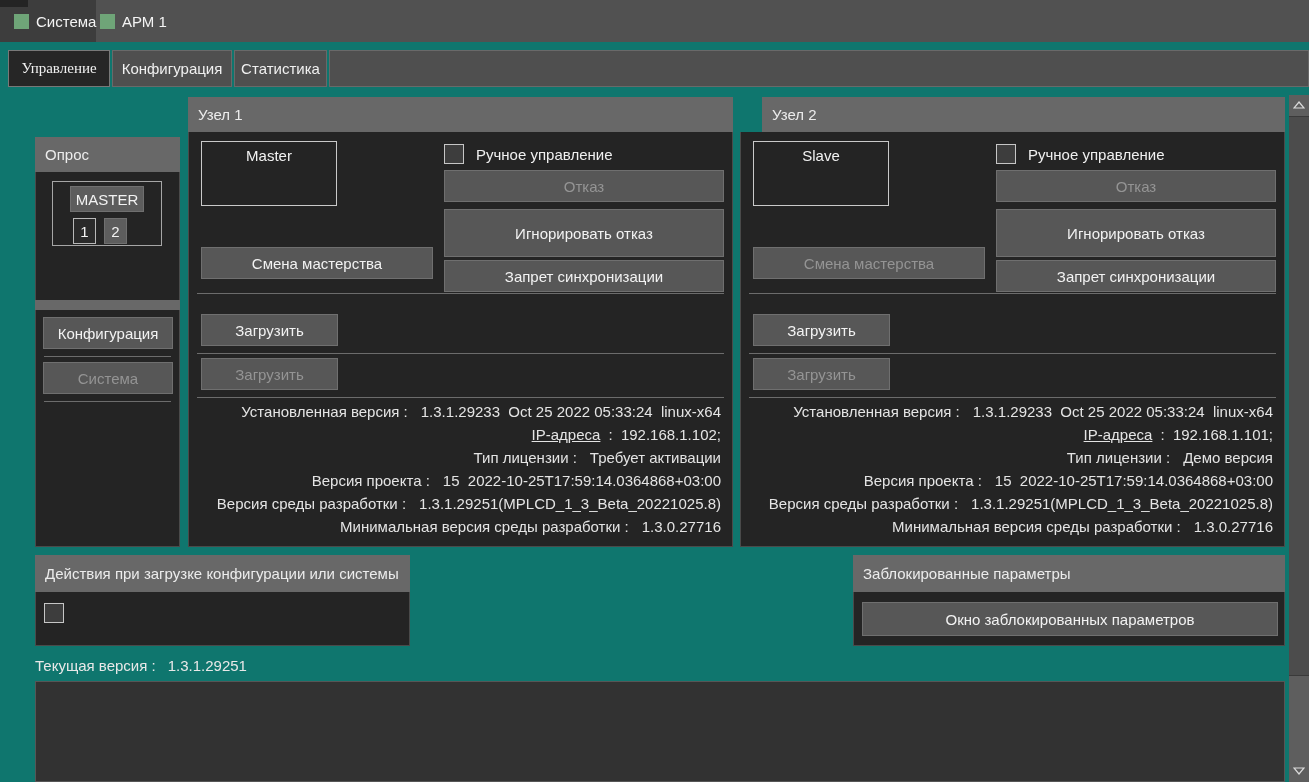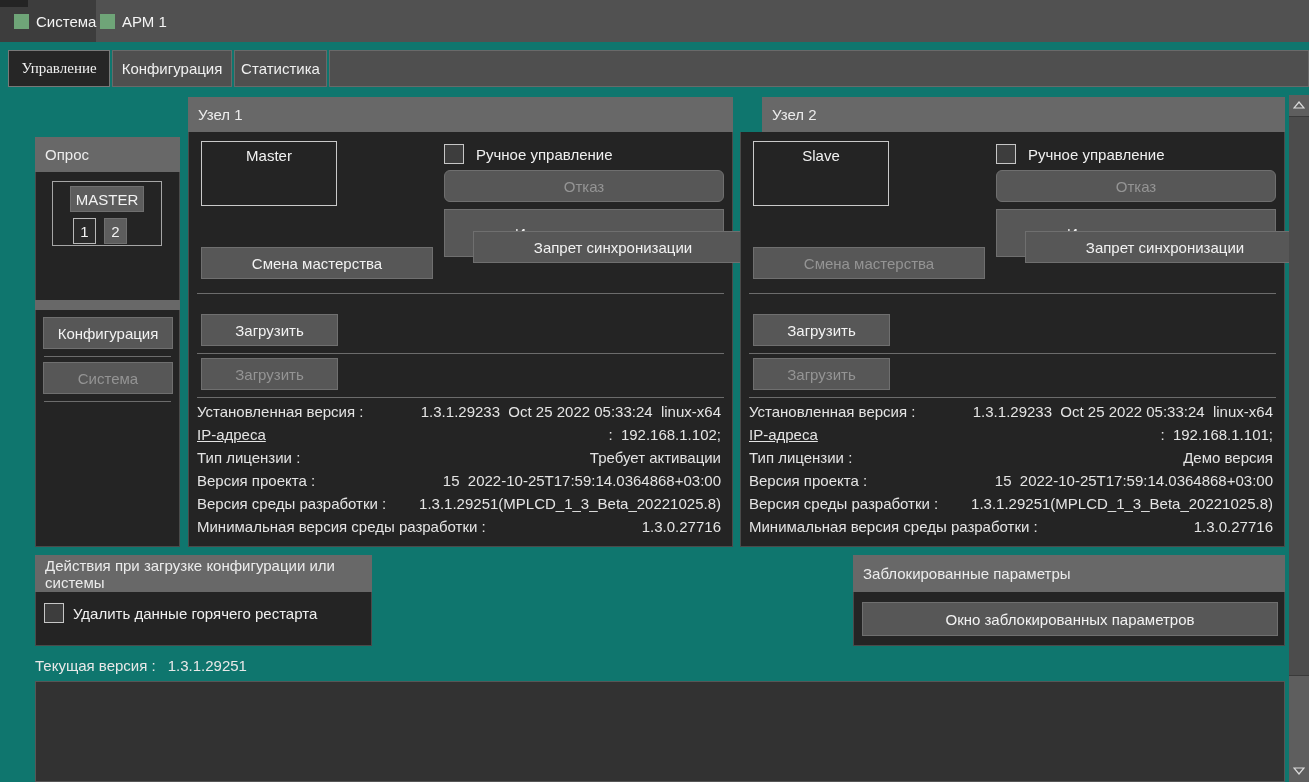--- a/index.html
+++ b/index.html
@@ -54,37 +54,37 @@
   #system-btn { left:7px; top:52px; width:130px; height:32px; }
 
   
   .node-panel { top:97px; width:545px; }
   .node-body { top:35px; height:415px; }
   .role-box { position:absolute; left:12px; top:9px; width:136px; height:65px;
               border:1px solid #c9c9c9; display:flex; justify-content:center;
               padding-top:5px; color:#f2f2f2; }
   .nb-cb { left:255px; top:12px; }
   .nb-cb-label { left:287px; top:12px; }
-  .nb-fail { left:255px; top:38px; width:280px; height:32px;border-radius:6px; }
+  .nb-fail { left:255px; top:38px; width:280px; height:32px; }
   .nb-ignore { left:255px; top:77px; width:280px; height:48px; }
   .nb-master { left:12px; top:115px; width:232px; height:32px; }
-  .nb-sync { left:255px; top:99px; width:280px; height:32px;margin-left:29px; }
+  .nb-sync { left:255px; top:128px; width:280px; height:32px; }
   .nb-sep-a { top:161px; }
   .nb-load1 { left:12px; top:182px; width:137px; height:32px; }
   .nb-sep-b { top:221px; }
   .nb-load2 { left:12px; top:226px; width:137px; height:32px; }
   .nb-sep-c { top:265px; }
   .info-block { position:absolute; left:8px; right:11px; top:271px; color:#e4e4e4; }
-  .info-line { display:flex; justify-content:space-between; align-items:baseline; gap:13px;
+  .info-line { display:flex; justify-content:flex-end; align-items:baseline; gap:13px;
                height:23px; white-space:pre; }
   .info-line.ip { gap:8px; }
   .link { text-decoration:underline; }
 
   
-  #panel-actions { left:35px; top:555px; width:337px; }
+  #panel-actions { left:35px; top:555px; width:375px; }
   #panel-actions .panel-body, #panel-timesync .panel-body, #panel-locked .panel-body { top:37px; height:54px; }
   .panel-header.tall { height:37px; }
   #actions-cb { left:8px; top:11px; }
   #actions-cb-label { left:37px; top:11px; }
 
   #panel-timesync { left:418px; top:555px; width:427px; }
   #divergence-label { position:absolute; left:12px; top:0; height:54px; display:flex; align-items:center; }
   #divergence-input { position:absolute; left:124px; top:12px; width:176px; height:31px;
                       background:#3e3e3e; border:1px solid #7a7a7a; color:#dcdcdc;
                       font-family:"Liberation Sans", sans-serif; font-size:15px; padding-left:9px; }
@@ -242,21 +242,20 @@
       </div>
     </div>
   </div>
 
   <div class="abs" id="panel-actions">
     <div class="panel-header tall">
       <span>Действия при загрузке конфигурации или системы</span>
     </div>
     <div class="panel-body">
       <div class="checkbox" id="actions-cb"></div>
-      <div class="cb-label" id="actions-cb-label">Удалить данные горячего рестарта</div>
     </div>
   </div>
 
 
   <div class="abs" id="panel-locked">
     <div class="panel-header tall">
       <span>Заблокированные параметры</span>
     </div>
     <div class="panel-body">
       <div class="btn" id="locked-btn">Окно заблокированных параметров</div>

